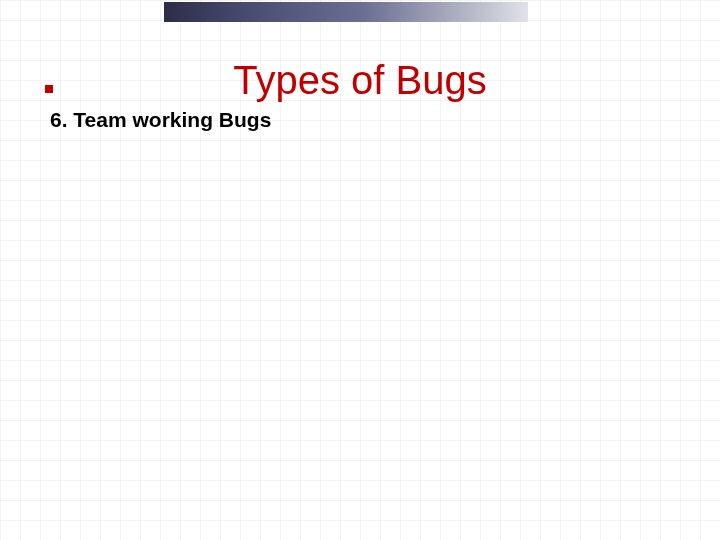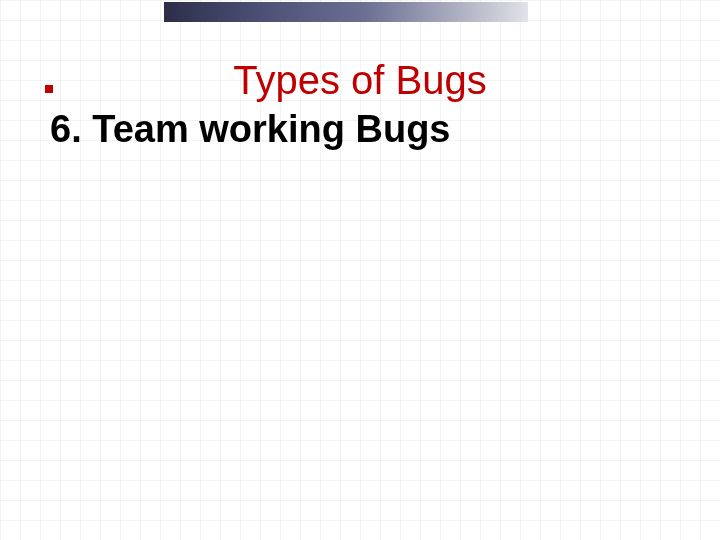--- a/index.html
+++ b/index.html
@@ -61,21 +61,21 @@
   }
 
   .content {
     position: absolute;
     top: 108px;
     left: 50px;
     right: 50px;
   }
 
   .section-heading {
-    font-size: 38px;
+    font-size: 21px;
     font-weight: bold;
     color: #000000;
     margin: 0 0 26px 0;
   }
 
   ul.bullets {
     list-style: none;
     margin: 0;
     padding: 0;
   }

